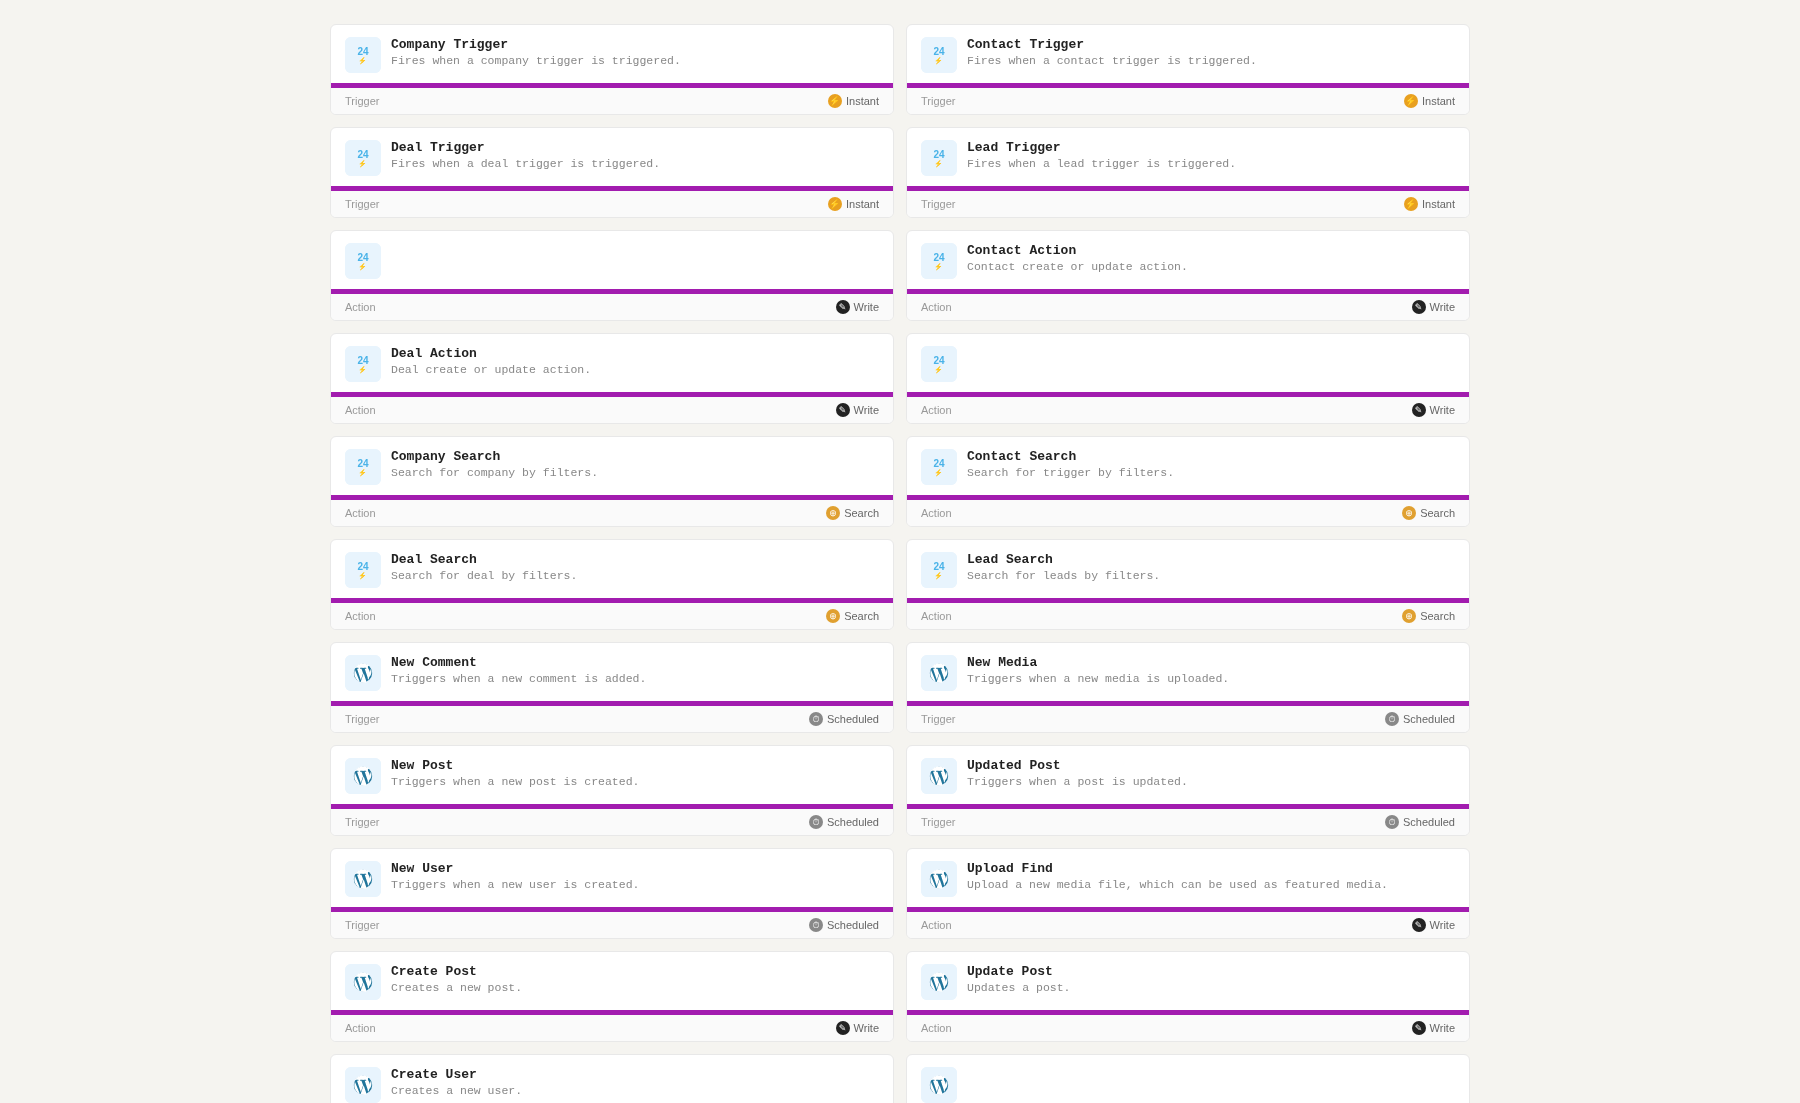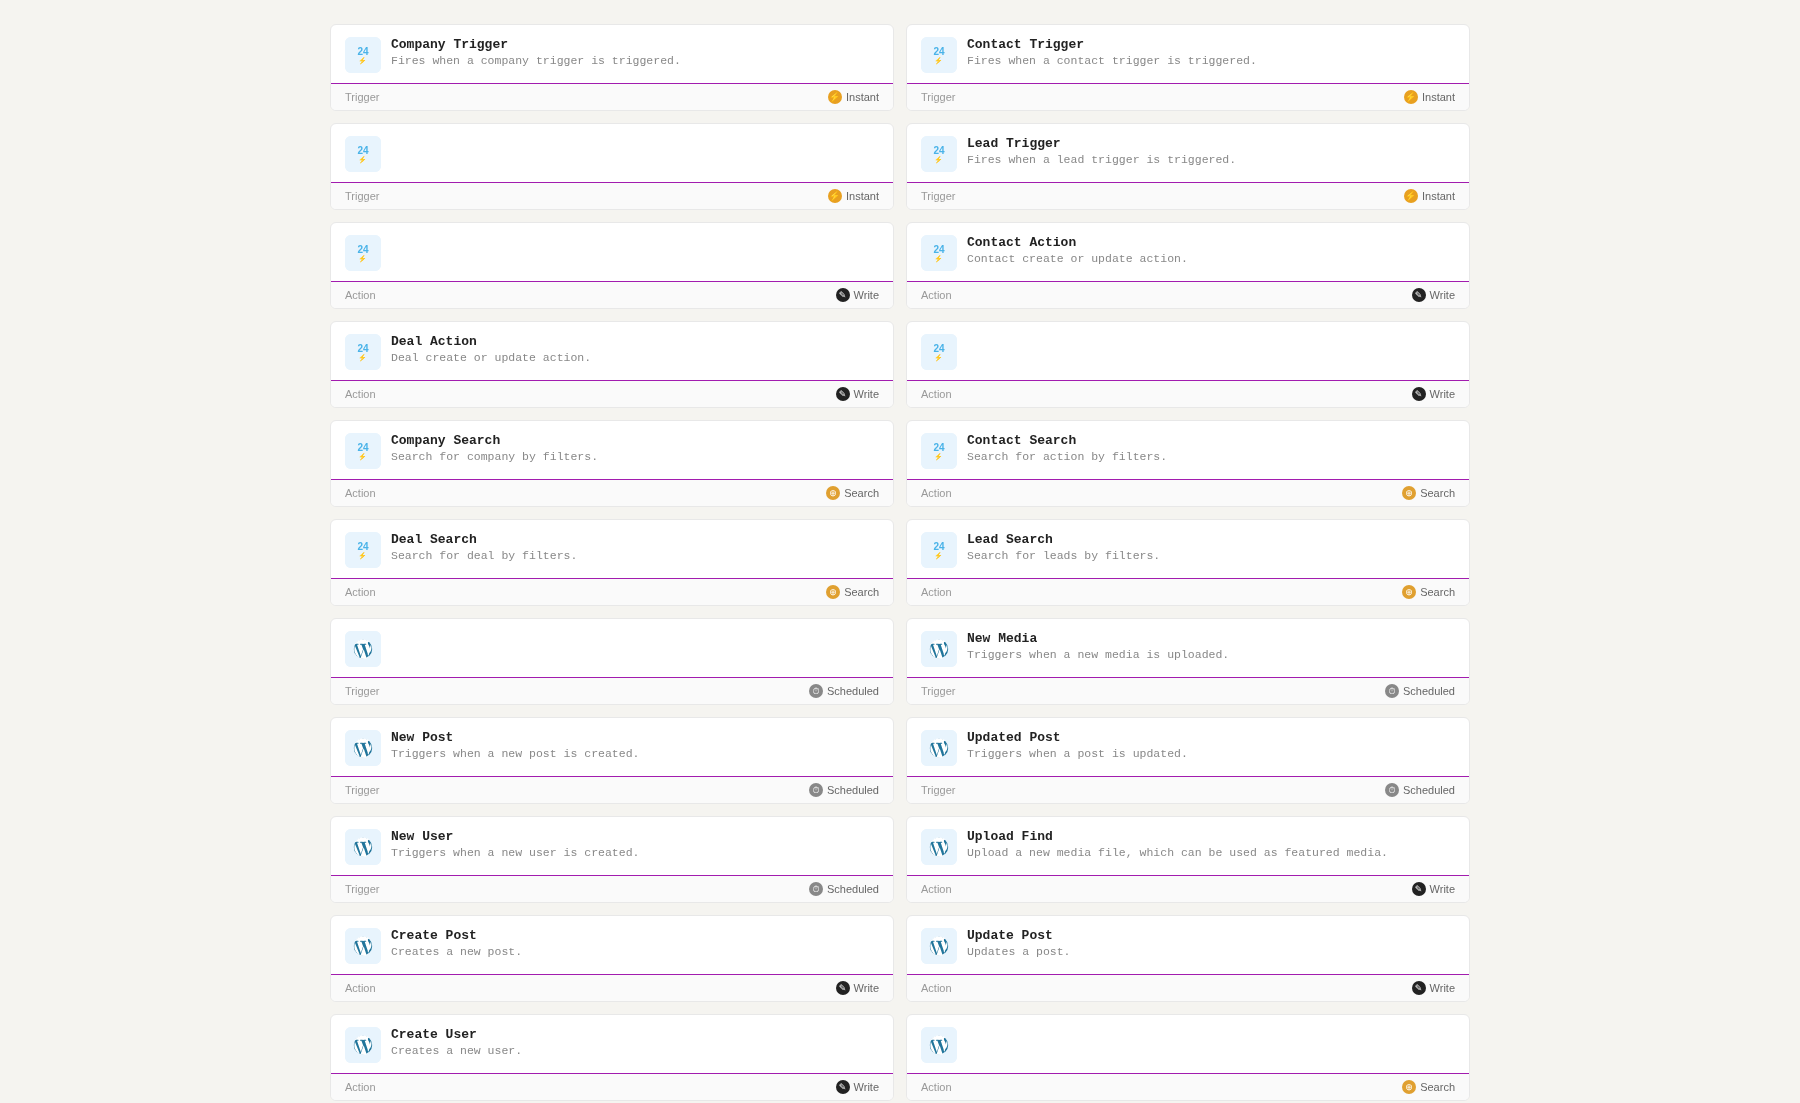--- a/index.html
+++ b/index.html
@@ -64,21 +64,21 @@
     .card-desc {
       font-size: 11.5px;
       color: #888;
     }
     .card-footer {
       display: flex;
       align-items: center;
       justify-content: space-between;
       padding: 6px 14px;
       background: #fafafa;
-      border-top: 1px solid #a21caf;
+      border-top: 5px solid #a21caf;
     }
     .footer-type {
       font-size: 11px;
       color: #999;
     }
     .badge {
       display: flex;
       align-items: center;
       gap: 4px;
       font-size: 11px;
@@ -147,20 +147,24 @@
       </div>
     </div>
     <div class="card">
       <div class="card-body">
         <div class="card-icon ">
           <div class="icon-24" style="display:flex;flex-direction:column;align-items:center;justify-content:center;width:36px;height:36px;background:#e8f4fd;border-radius:6px;position:relative;">
       <span style="font-size:10px;font-weight:800;color:#4ab3e8;line-height:1;">24</span>
       <span style="font-size:7px;color:#4ab3e8;line-height:1;">⚡</span>
     </div>
         </div>
+        <div class="card-text">
+          <div class="card-title">Deal Trigger</div>
+          <div class="card-desc">Fires when a deal trigger is triggered.</div>
+        </div>
       </div>
       <div class="card-footer">
         <span class="footer-type">Trigger</span>
         <span class="badge">
           <span class="badge-dot instant" style="font-size:9px;">⚡</span>
           <span>Instant</span>
         </span>
       </div>
     </div>
     <div class="card">
@@ -284,21 +288,21 @@
     <div class="card">
       <div class="card-body">
         <div class="card-icon ">
           <div class="icon-24" style="display:flex;flex-direction:column;align-items:center;justify-content:center;width:36px;height:36px;background:#e8f4fd;border-radius:6px;position:relative;">
       <span style="font-size:10px;font-weight:800;color:#4ab3e8;line-height:1;">24</span>
       <span style="font-size:7px;color:#4ab3e8;line-height:1;">⚡</span>
     </div>
         </div>
         <div class="card-text">
           <div class="card-title">Contact Search</div>
-          <div class="card-desc">Search for action by filters.</div>
+          <div class="card-desc">Search for trigger by filters.</div>
         </div>
       </div>
       <div class="card-footer">
         <span class="footer-type">Action</span>
         <span class="badge">
           <span class="badge-dot search" style="font-size:9px;">⊕</span>
           <span>Search</span>
         </span>
       </div>
     </div>
@@ -346,20 +350,24 @@
     </div>
     <div class="card">
       <div class="card-body">
         <div class="card-icon wp">
           <div style="width:36px;height:36px;background:#e8f4fd;border-radius:6px;display:flex;align-items:center;justify-content:center;">
             <svg class="wp-logo" viewBox="0 0 24 24" fill="none" xmlns="http://www.w3.org/2000/svg">
     <circle cx="12" cy="12" r="10" fill="#21759b"></circle>
     <path d="M2.5 12c0 4.1 2.4 7.7 5.9 9.4L3.3 8.7C2.8 9.7 2.5 10.8 2.5 12zm16.8-1c0-1.3-.5-2.2-.9-2.9-.6-.9-1.1-1.7-1.1-2.6 0-1 .8-2 1.9-2h.1C17.5 2.7 14.9 1.5 12 1.5 8.1 1.5 4.8 3.5 3 6.5h.7c1.2 0 3-.1 3-.1.6 0 .7.9.1.9 0 0-.6.1-1.3.1l4.1 12.2 2.5-7.4-1.8-4.8c-.6 0-1.2-.1-1.2-.1-.6 0-.5-.9.1-.9 0 0 1.8.1 2.9.1 1.2 0 3-.1 3-.1.6 0 .7.9.1.9 0 0-.6.1-1.3.1l4.1 12.1.1-.4c.5-1.6.9-2.8.9-3.8zm-6.6 1.4l-3.4 9.8c1 .3 2 .5 3.1.5 1.3 0 2.5-.2 3.6-.6l-.1-.2-3.2-9.5zm7.5-4.9c0 .9-.2 1.9-.6 3.2l-2.6 7.5c2.5-1.5 4.2-4.2 4.2-7.2 0-1.3-.3-2.5-.9-3.5h-.1z" fill="white"></path>
   </svg>
           </div>
+        </div>
+        <div class="card-text">
+          <div class="card-title">New Comment</div>
+          <div class="card-desc">Triggers when a new comment is added.</div>
         </div>
       </div>
       <div class="card-footer">
         <span class="footer-type">Trigger</span>
         <span class="badge">
           <span class="badge-dot scheduled" style="font-size:9px;">⏱</span>
           <span>Scheduled</span>
         </span>
       </div>
     </div>

